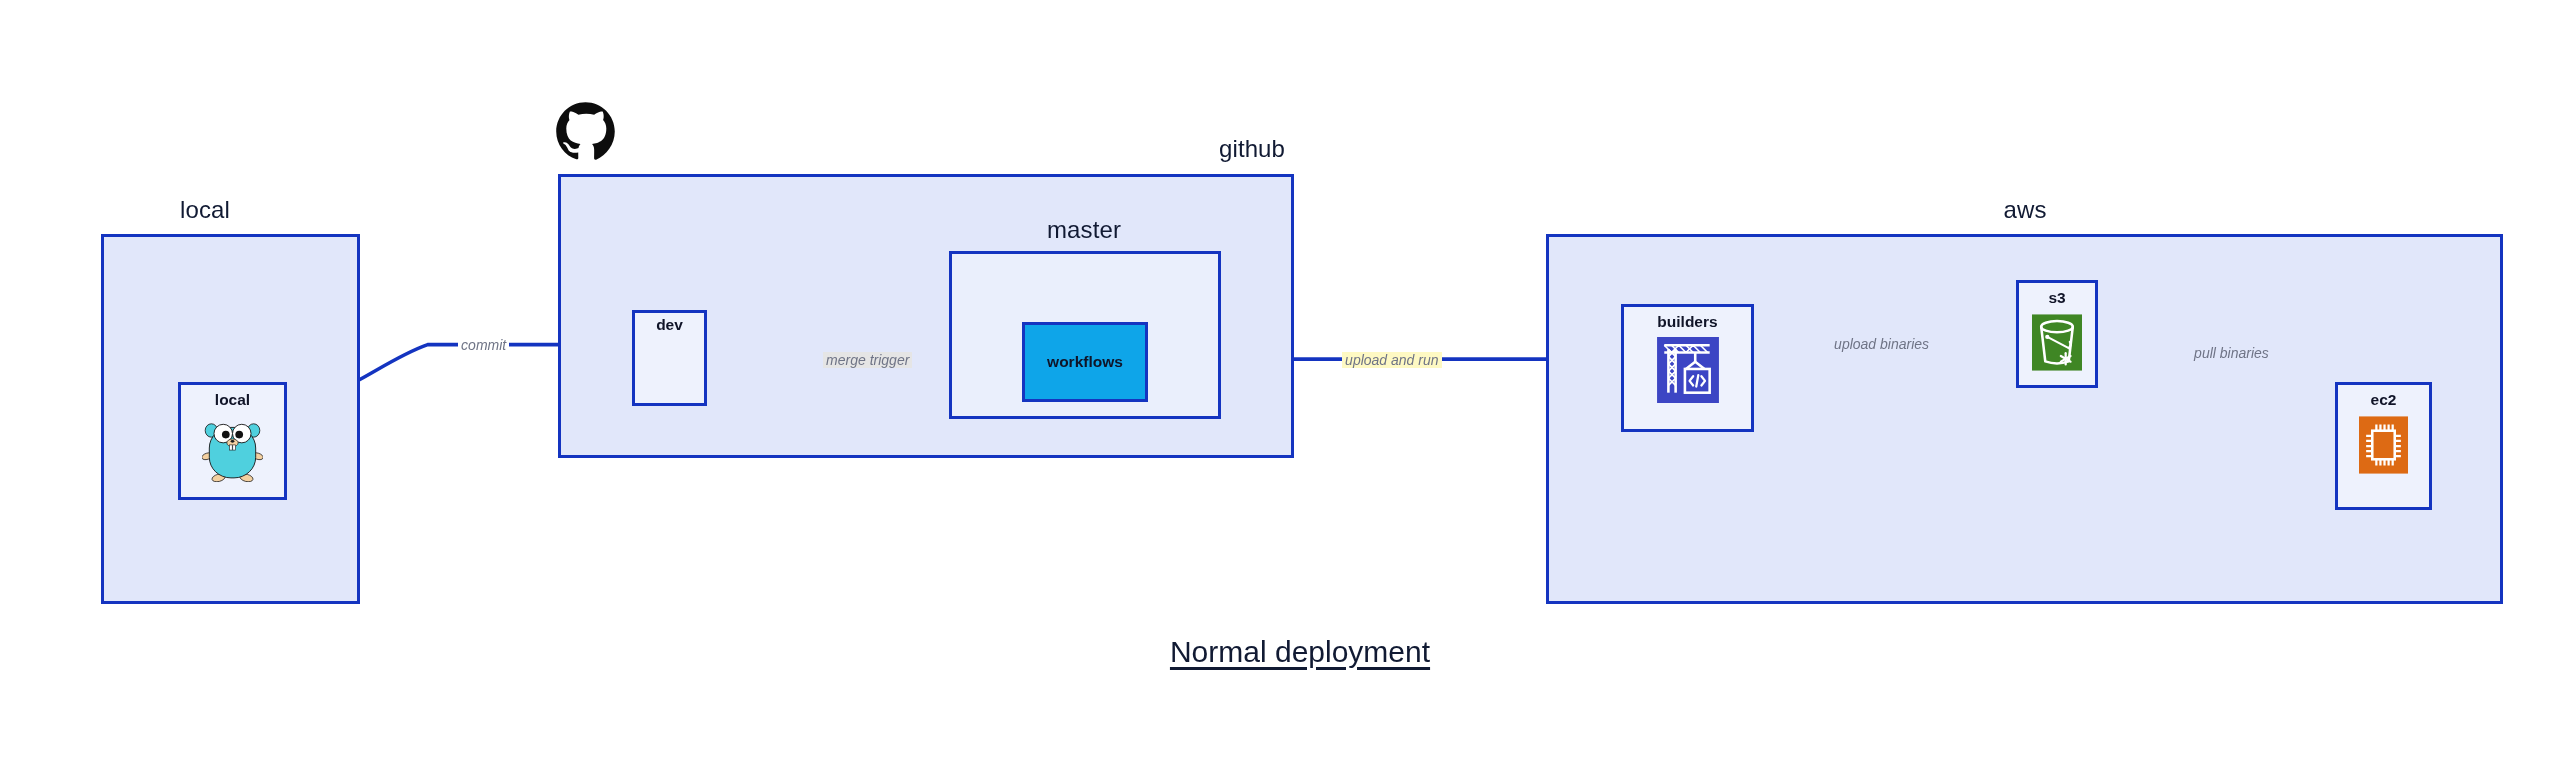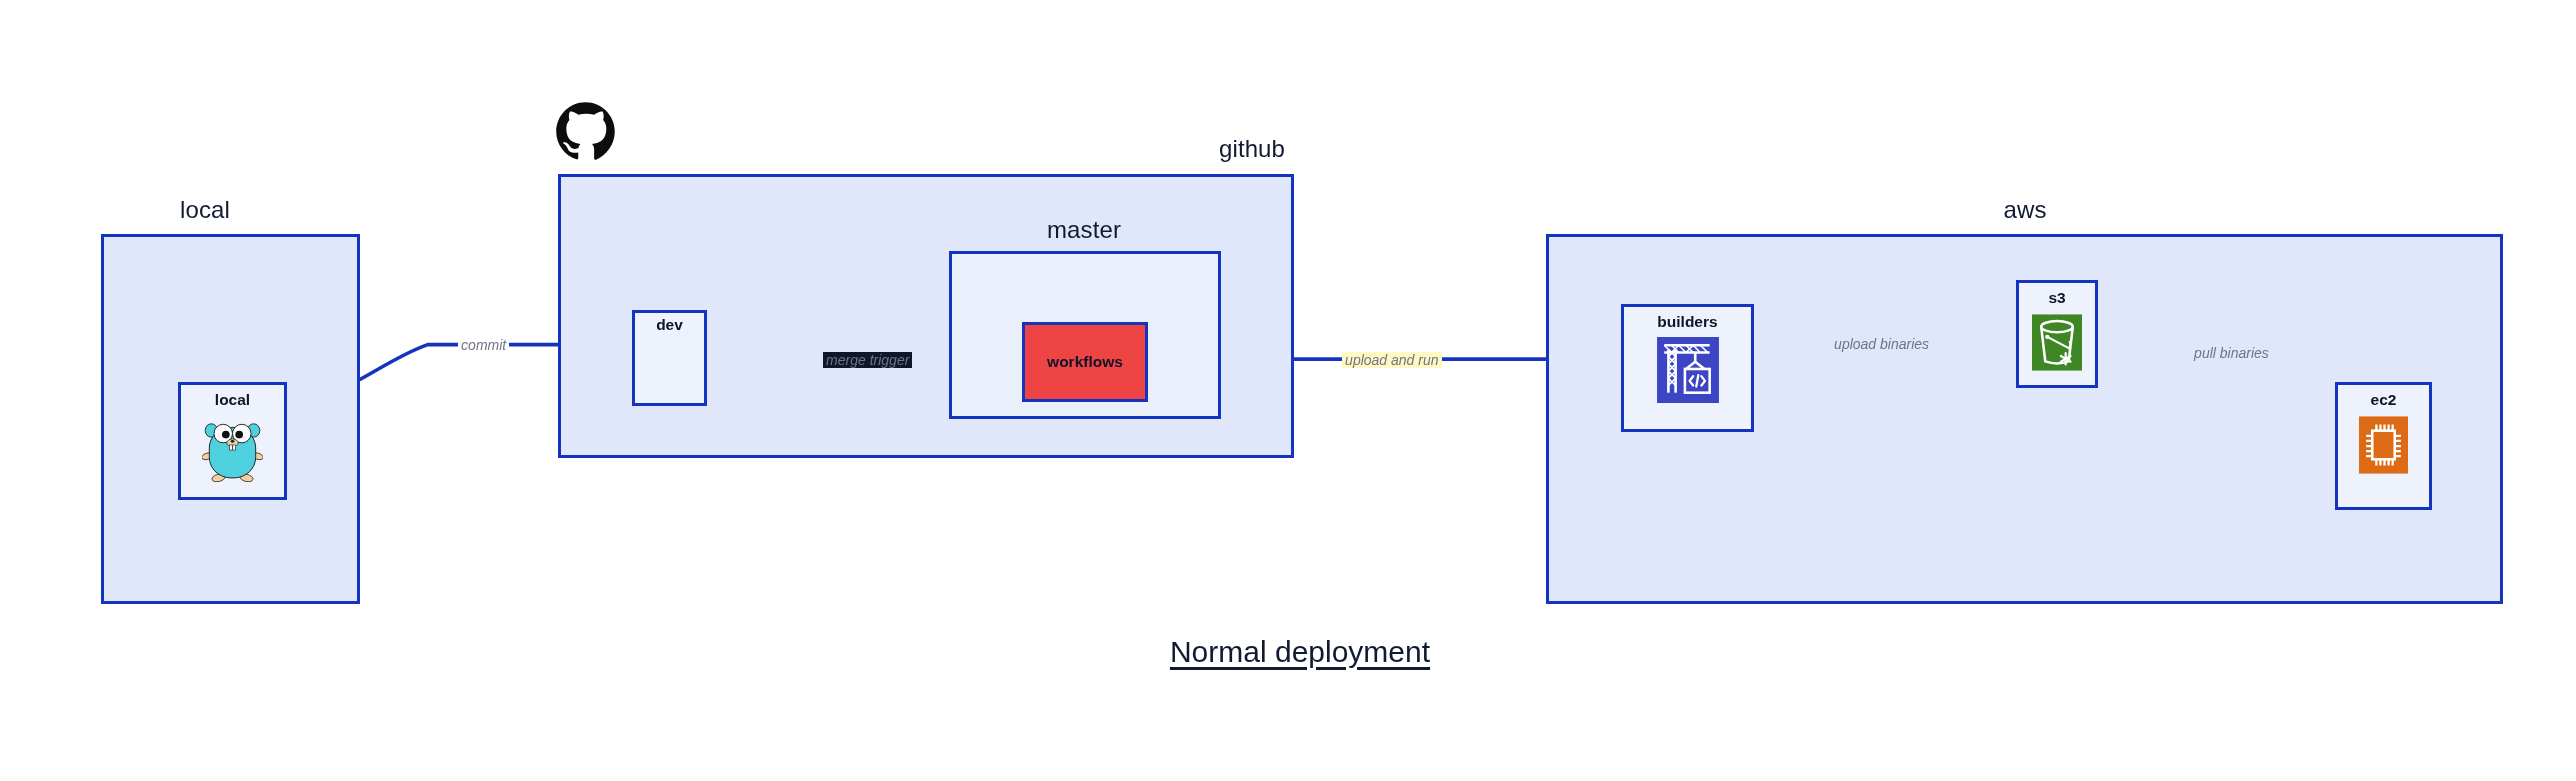--- a/index.html
+++ b/index.html
@@ -180,21 +180,21 @@
 
   <div class="node" style="left:632px; top:310px; width:75px; height:96px; padding-top:4px;">
     <div class="node-title">dev</div>
   </div>
 
   <div class="group-label" style="left:1084px; top:216px; transform:translateX(-50%);">master</div>
 
   <div class="group sub" style="left:949px; top:251px; width:272px; height:168px;"></div>
 
   <div class="node" style="left:1022px; top:322px; width:126px; height:80px;
-              background:#ef4444; justify-content:center;">
+              background:#0ea5e9; justify-content:center;">
     <div class="node-title">workflows</div>
   </div>
 
   <div class="group-label" style="left:2025px; top:196px; transform:translateX(-50%);">aws</div>
 
   <div class="group" style="left:1546px; top:234px; width:957px; height:370px;"></div>
 
   <div class="node" style="left:1621px; top:280px; width:133px; height:128px; padding-top:7.2px;margin-top:24px;">
     <div class="node-title">builders</div>
     <span class="node-icon" style="margin-top:7.2px;">
@@ -269,21 +269,21 @@
           <path d="M14 38 L26 38 M14 48 L26 48 M14 58 L26 58 M14 68 L26 68 M14 78 L26 78"></path>
 
           <path d="M70 38 L82 38 M70 48 L82 48 M70 58 L82 58 M70 68 L82 68 M70 78 L82 78"></path>
         </g>
       </svg>
     </span>
   </div>
 
   <div class="edge-label" style="left:458px; top:337px; background:#ffffff; padding:0 3.1px;">commit</div>
 
-  <div class="edge-label" style="left:823px; top:352px; background:#0f172a; padding:0 3.1px;">merge trigger</div>
+  <div class="edge-label" style="left:823px; top:352px; background:#e5e5e5; padding:0 3.1px;">merge trigger</div>
 
   <div class="edge-label" style="left:1342px; top:352px; background:#fef9c3; padding:0 3.1px;">upload and run</div>
 
   <div class="edge-label" style="left:1831px; top:336px; background:#e1e7fa; padding:0 3.1px;">upload binaries</div>
 
   <div class="edge-label" style="left:2191px; top:345px; background:#e1e7fa; padding:0 3.1px;">pull binaries</div>
 
   <div id="diagram-caption" style="left:1300px; top:635px; transform:translateX(-50%);">Normal deployment</div>
 
 </div>

